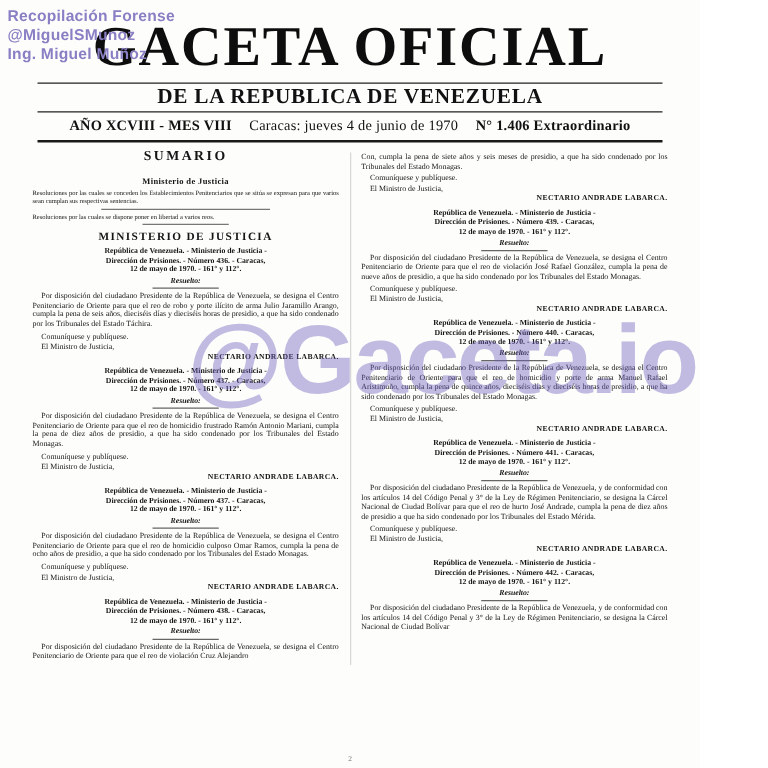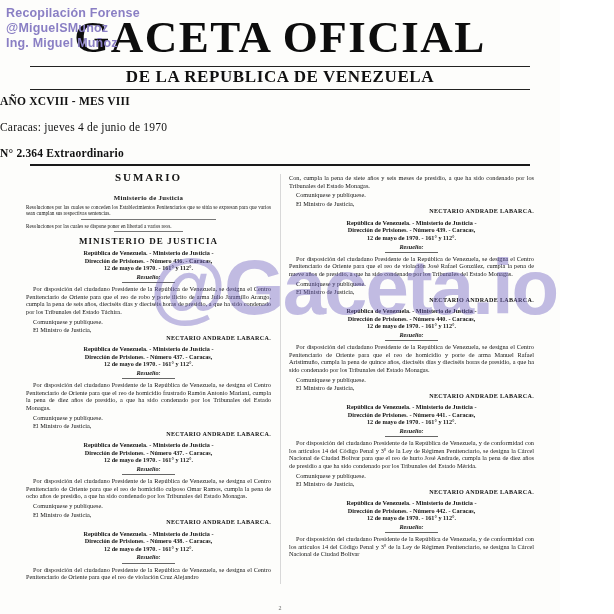--- a/index.html
+++ b/index.html
@@ -88,21 +88,20 @@
   .issue-line {
     display: flex;
     justify-content: center;
     align-items: baseline;
     gap: 14px;
     font-family: "Liberation Serif", serif;
     font-size: 11.5px;
     font-weight: bold;
     margin-top: 5px;
     letter-spacing: 0.2px;
-    flex-direction: column;
   }
   .issue-line .mid { font-weight: normal; }
 
   .rule-bottom {
     height: 2px;
     background: #1a1a1a;
     margin: 5px 30px 0 30px;
   }
 
   
@@ -217,21 +216,21 @@
 <div class="sheet">
 
   <div class="masthead">
     <div class="gaceta-title">GACETA OFICIAL</div>
     <div class="rule"></div>
     <div class="republica-line">DE LA REPUBLICA DE VENEZUELA</div>
     <div class="rule thin"></div>
     <div class="issue-line">
       <span>AÑO XCVIII - MES VIII</span>
       <span class="mid">Caracas: jueves 4 de junio de 1970</span>
-      <span>N° 2.364 Extraordinario</span>
+      <span>N° 1.406 Extraordinario</span>
     </div>
     <div class="rule-bottom"></div>
   </div>
 
   <div class="columns">
     <div class="col-divider"></div>
 
     <div class="col">
 
       <div class="sumario-title">SUMARIO</div>

